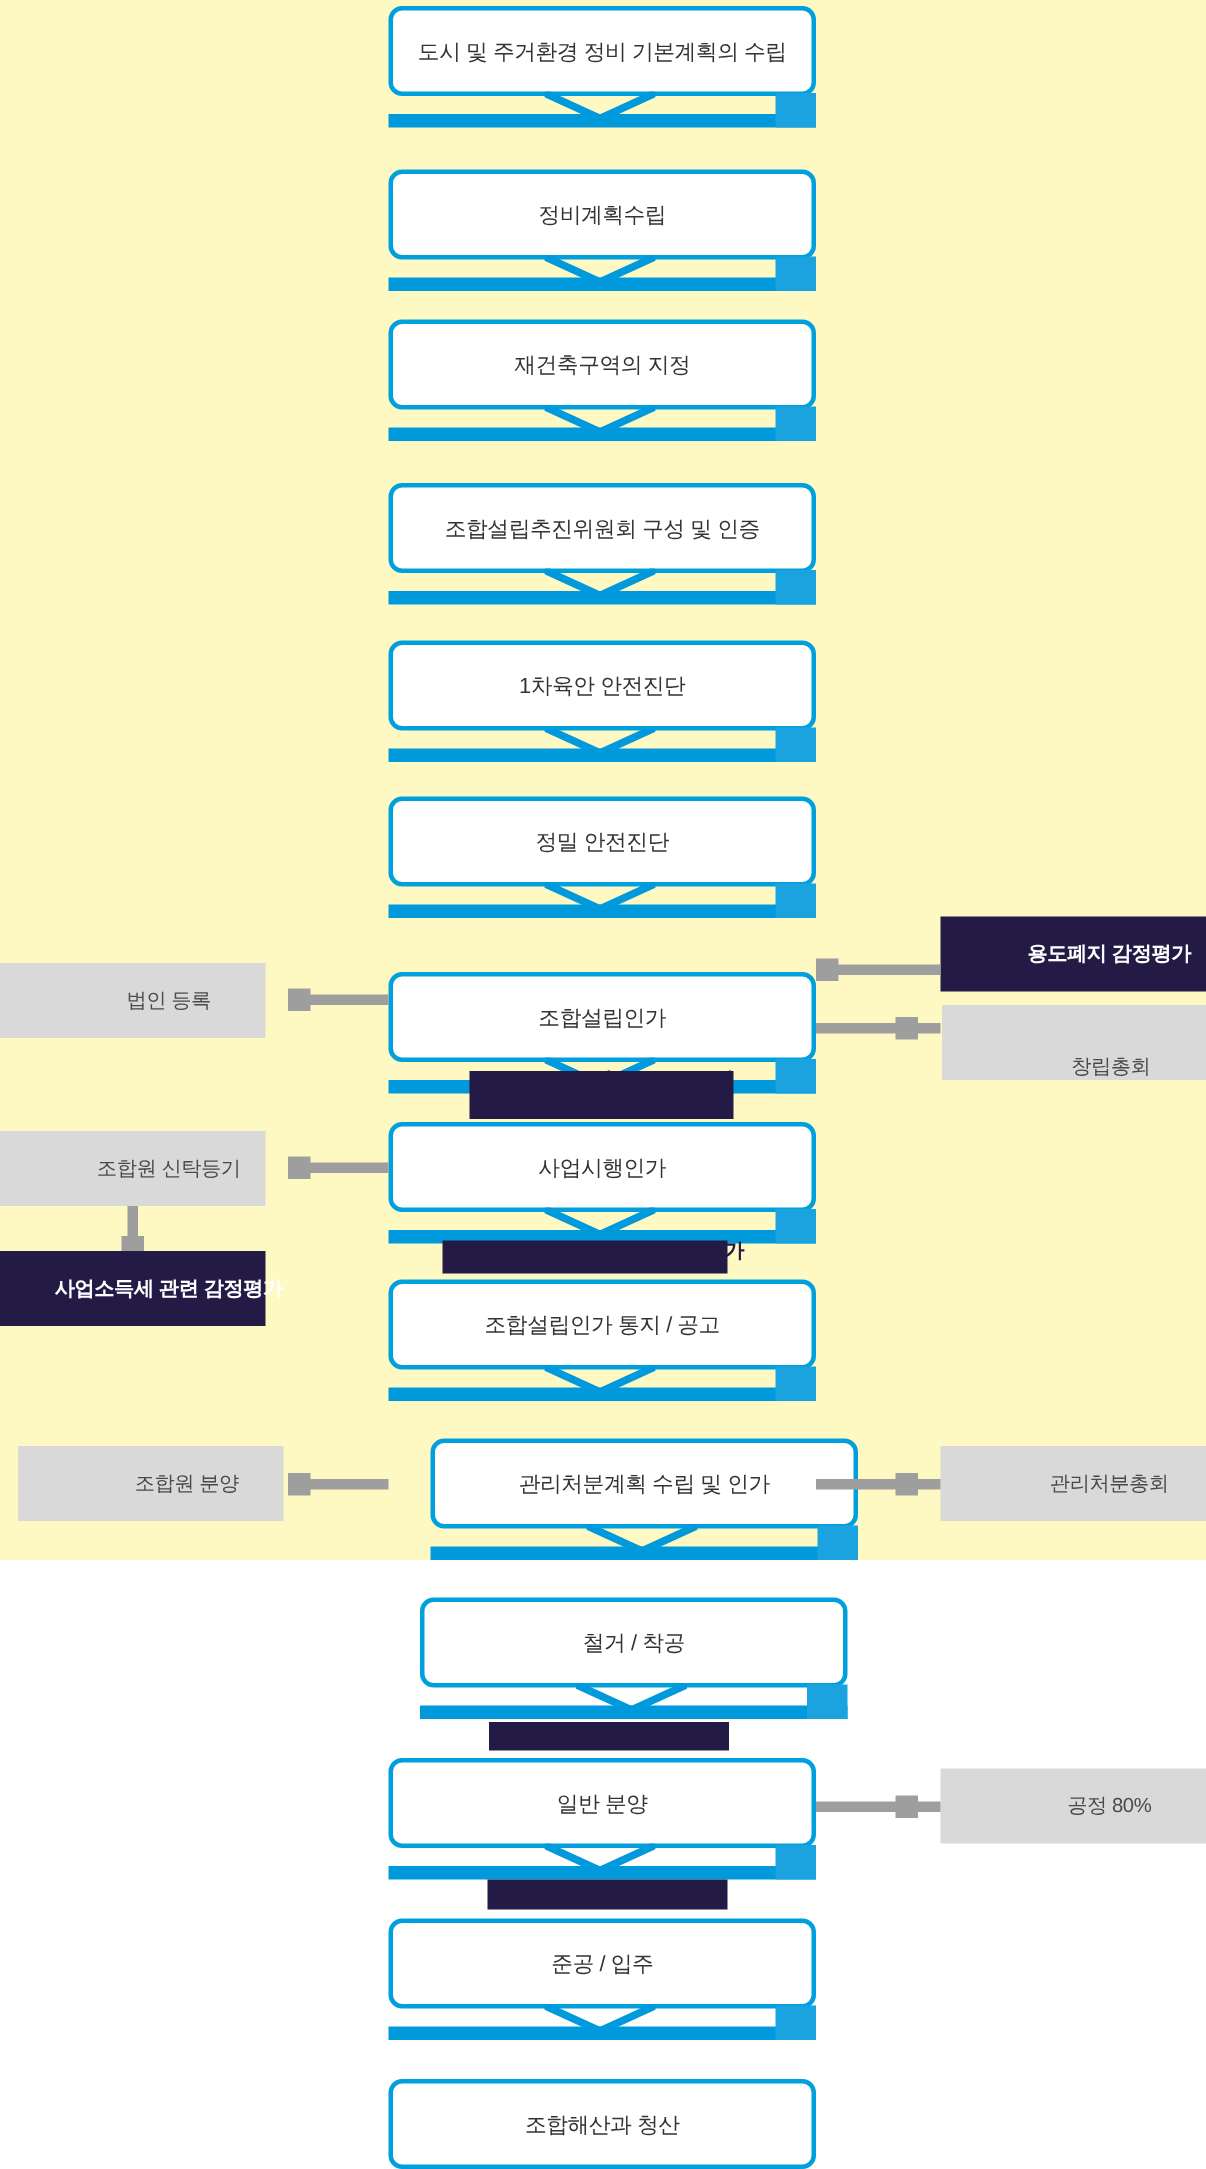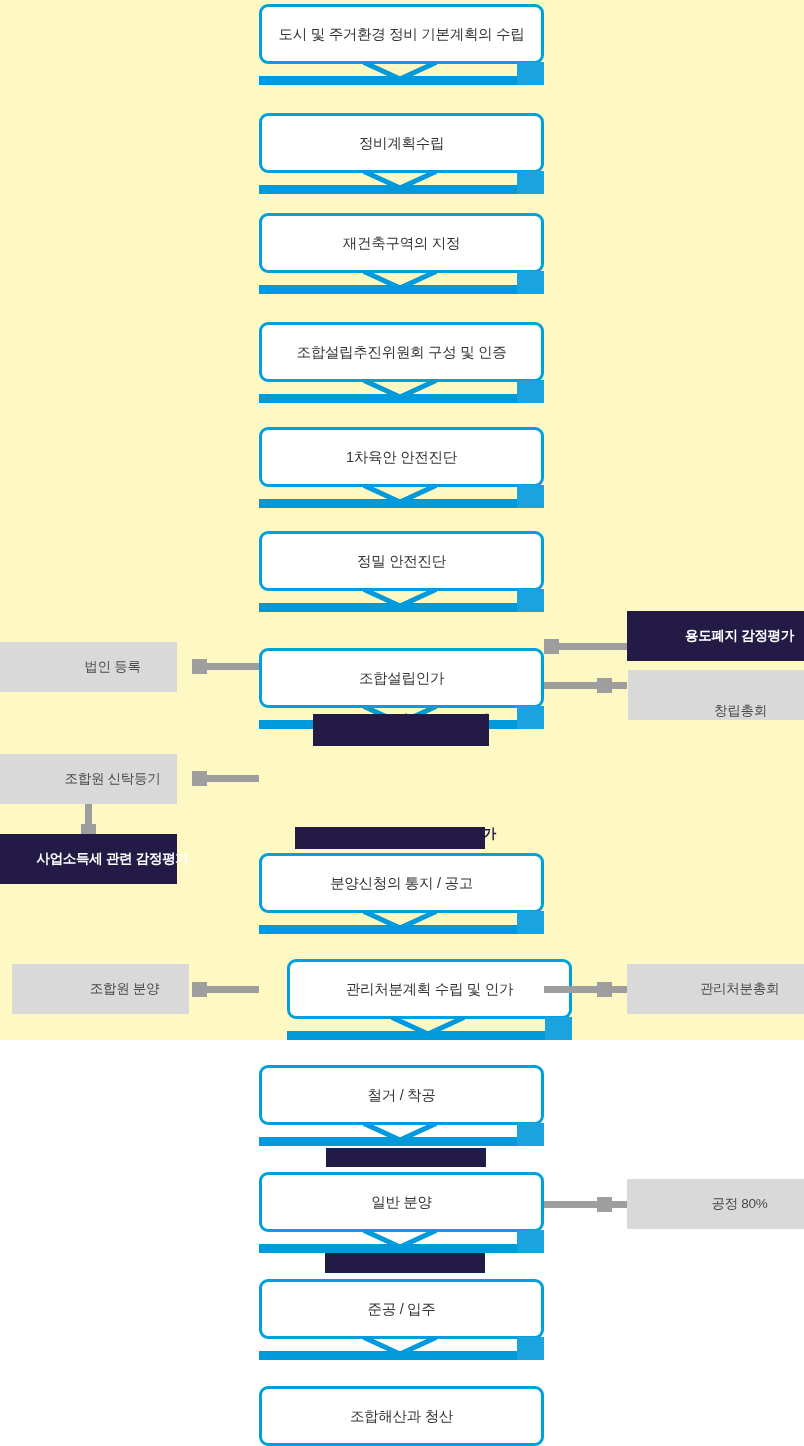--- a/index.html
+++ b/index.html
@@ -219,24 +219,36 @@
     </div>
     <div class="connector">
       <div class="bar"></div>
       <div class="bar-cap"></div>
       <svg class="chev" viewBox="0 0 74 20">
         <polyline points="0,1 37,18 74,1" fill="none" stroke="#0099DC" stroke-width="5"></polyline>
       </svg>
     </div>
   </div>
 
+  <div class="step" style="top:748px;">
+    <div class="step-box">
+      <span class="step-label">사업시행인가</span>
+    </div>
+    <div class="connector">
+      <div class="bar"></div>
+      <div class="bar-cap"></div>
+      <svg class="chev" viewBox="0 0 74 20">
+        <polyline points="0,1 37,18 74,1" fill="none" stroke="#0099DC" stroke-width="5"></polyline>
+      </svg>
+    </div>
+  </div>
 
   <div class="step" style="top:853px;">
     <div class="step-box">
-      <span class="step-label">분양신청의 통지 / 공고</span>
+      <span class="step-label">조합설립인가 통지 / 공고</span>
     </div>
     <div class="connector">
       <div class="bar"></div>
       <div class="bar-cap"></div>
       <svg class="chev" viewBox="0 0 74 20">
         <polyline points="0,1 37,18 74,1" fill="none" stroke="#0099DC" stroke-width="5"></polyline>
       </svg>
     </div>
   </div>
 
@@ -246,21 +258,21 @@
     </div>
     <div class="connector">
       <div class="bar"></div>
       <div class="bar-cap"></div>
       <svg class="chev" viewBox="0 0 74 20">
         <polyline points="0,1 37,18 74,1" fill="none" stroke="#0099DC" stroke-width="5"></polyline>
       </svg>
     </div>
   </div>
 
-  <div class="step" style="top:1065px;">
+  <div class="step" style="top:1065px;margin-left:21px;">
     <div class="step-box">
       <span class="step-label">철거 / 착공</span>
     </div>
     <div class="connector">
       <div class="bar"></div>
       <div class="bar-cap"></div>
       <svg class="chev" viewBox="0 0 74 20">
         <polyline points="0,1 37,18 74,1" fill="none" stroke="#0099DC" stroke-width="5"></polyline>
       </svg>
     </div>

